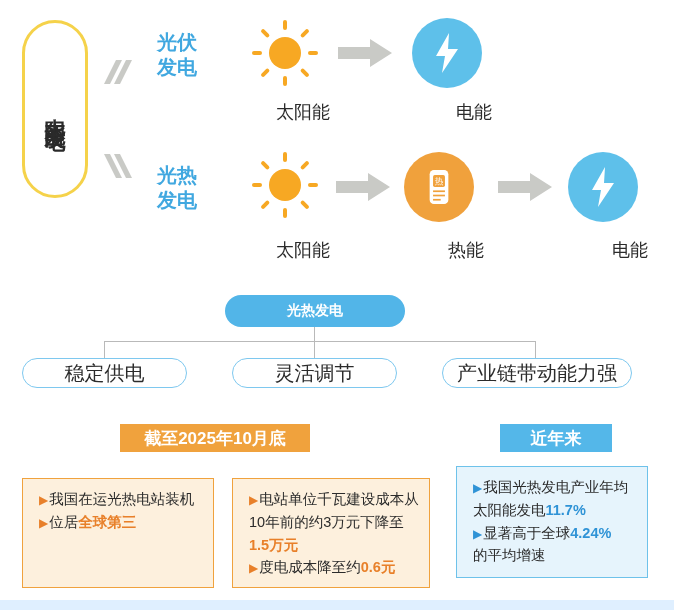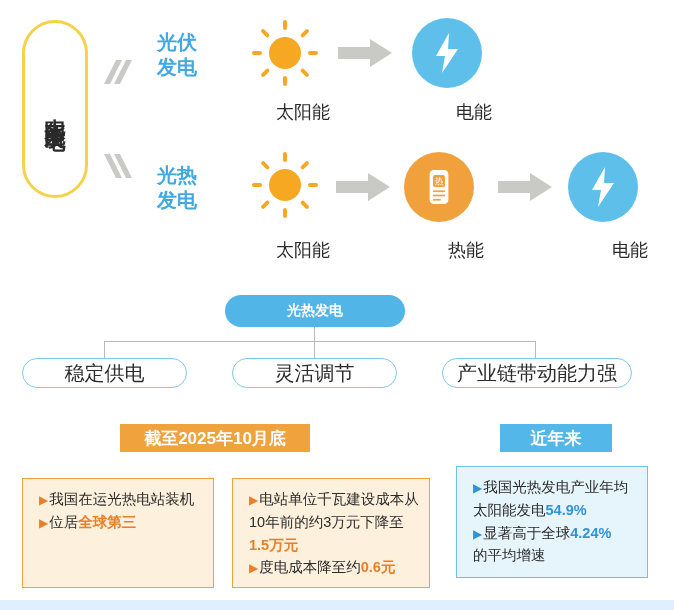--- a/index.html
+++ b/index.html
@@ -315,20 +315,20 @@
         <div class="stat-line"><span class="bullet-tri">▶</span><span>电站单位千瓦建设成本从</span></div>
         <div class="stat-line"><span>10年前的约3万元下降至</span></div>
         <div class="stat-line"><span class="hl-orange">1.5万元</span></div>
         <div class="stat-line"><span class="bullet-tri">▶</span><span>度电成本降至约</span><span class="hl-orange">0.6元</span></div>
       </div>
   </div>
 
   <div class="stat-box box-blue" style="left:456px; top:466px; width:192px; height:112px;">
     <div>
         <div class="stat-line"><span class="bullet-tri blue">▶</span><span>我国光热发电产业年均</span></div>
-        <div class="stat-line"><span>太阳能发电</span><span class="hl-blue">54.9%</span></div>
+        <div class="stat-line"><span>太阳能发电</span><span class="hl-blue">11.7%</span></div>
         <div class="stat-line"><span class="bullet-tri blue">▶</span><span>显著高于全球</span><span class="hl-blue">4.24%</span></div>
         <div class="stat-line"><span>的平均增速</span></div>
       </div>
   </div>
 
   <div class="bottom-strip"></div>
 </div>
 
 </body></html>

